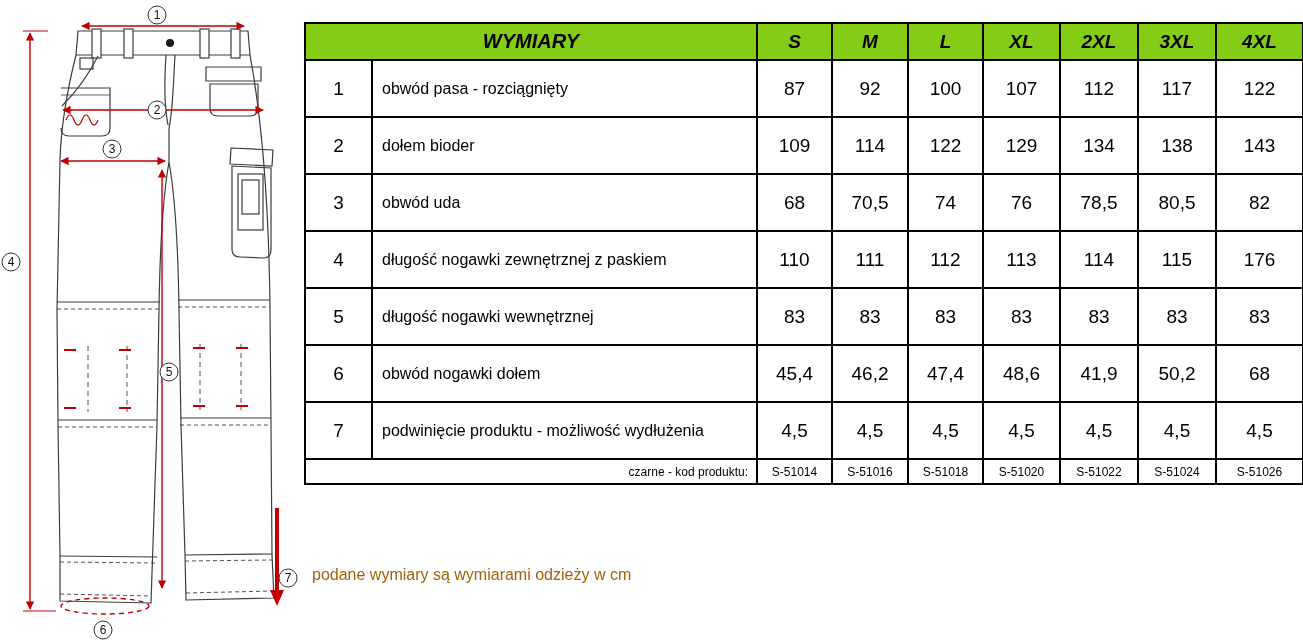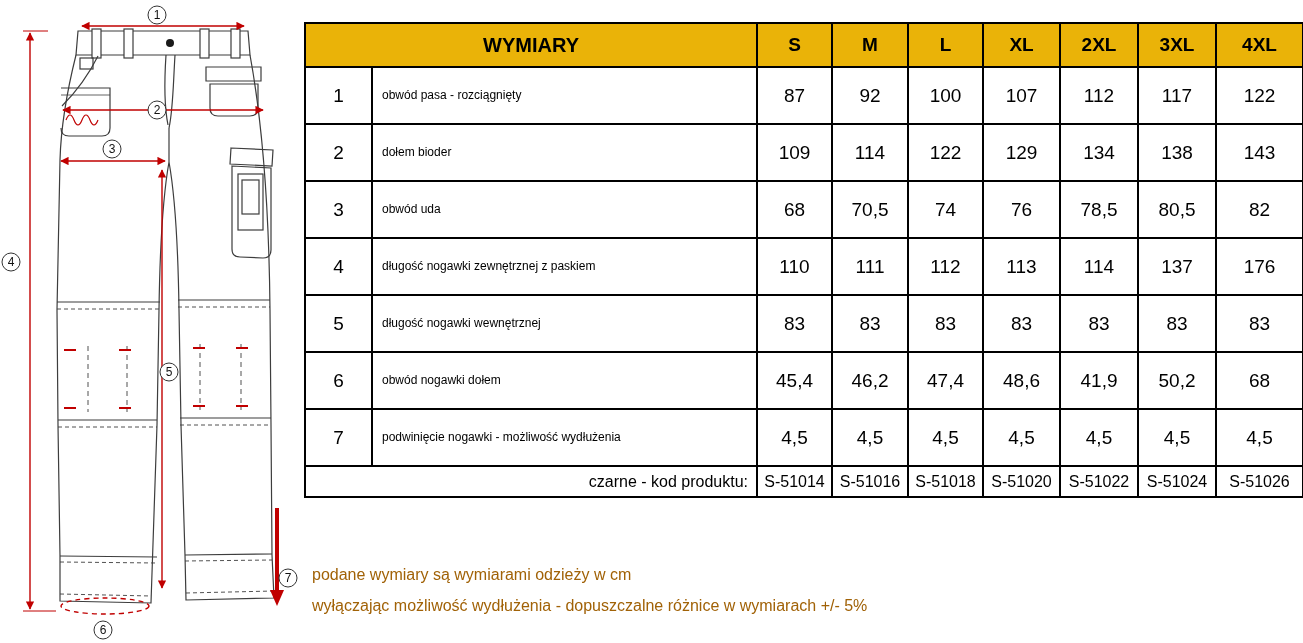--- a/index.html
+++ b/index.html
@@ -11,26 +11,26 @@
   .page { position: relative; width: 1303px; height: 643px; }
 
   .diagram-wrap { position: absolute; left: 0; top: 0; width: 302px; height: 643px; }
 
   .table-wrap { position: absolute; left: 304px; top: 22px; }
   table.size-table { border-collapse: collapse; table-layout: fixed; width: 998px; }
   .size-table th, .size-table td {
     border: 2px solid #000; text-align: center; vertical-align: middle;
     padding: 0; font-size: 19px; color: #000; overflow: hidden;
   }
-  .size-table thead th { height: 44px; font-weight: 700; font-size: 20px; background: #eab308; }
+  .size-table thead th { height: 37px; font-weight: 700; font-size: 20px; background: #84cc16; font-style: italic; }
   .size-table thead th.size-h { font-size: 19px; }
   .size-table tbody td { height: 57px; background: #fff; }
   .size-table td.num { font-size: 19px; }
-  .size-table td.lbl { text-align: left; padding: 2px 26px 2px 9px; font-size: 12px; line-height: 1.25; }
-  .size-table tr.code-row td { height: 31px; font-size: 16px; }
+  .size-table td.lbl { text-align: left; padding: 2px 26px 2px 9px; font-size: 16px; line-height: 1.25; }
+  .size-table tr.code-row td { height: 25px; font-size: 12px; }
   .size-table td.code-lbl { text-align: right; padding-right: 8px; font-size: 16px; }
 
   .notes { position: absolute; left: 312px; top: 566px; font-size: 16px; color: #a16207; }
   .notes .note-line { margin-bottom: 13px; white-space: nowrap; }
 </style>
 </head>
 <body>
 
 <div class="page">
 
@@ -209,21 +209,21 @@
           <td>82</td>
         </tr>
         <tr>
           <td class="num">4</td>
           <td class="lbl">długość nogawki zewnętrznej z paskiem</td>
           <td>110</td>
           <td>111</td>
           <td>112</td>
           <td>113</td>
           <td>114</td>
-          <td>137</td>
+          <td>115</td>
           <td>176</td>
         </tr>
         <tr>
           <td class="num">5</td>
           <td class="lbl">długość nogawki wewnętrznej</td>
           <td>83</td>
           <td>83</td>
           <td>83</td>
           <td>83</td>
           <td>83</td>
@@ -236,21 +236,21 @@
           <td>45,4</td>
           <td>46,2</td>
           <td>47,4</td>
           <td>48,6</td>
           <td>41,9</td>
           <td>50,2</td>
           <td>68</td>
         </tr>
         <tr>
           <td class="num">7</td>
-          <td class="lbl">podwinięcie nogawki - możliwość wydłużenia</td>
+          <td class="lbl">podwinięcie produktu - możliwość wydłużenia</td>
           <td>4,5</td>
           <td>4,5</td>
           <td>4,5</td>
           <td>4,5</td>
           <td>4,5</td>
           <td>4,5</td>
           <td>4,5</td>
         </tr>
         <tr class="code-row">
           <td class="code-lbl" colspan="2">czarne - kod produktu:</td>
@@ -261,16 +261,15 @@
           <td>S-51022</td>
           <td>S-51024</td>
           <td>S-51026</td>
         </tr>
       </tbody>
     </table>
   </div>
 
   <div class="notes">
     <div class="note-line">podane wymiary są wymiarami odzieży w cm</div>
-    <div class="note-line">wyłączając możliwość wydłużenia - dopuszczalne różnice w wymiarach +/- 5%</div>
   </div>
 
 </div>
 
 </body></html>

